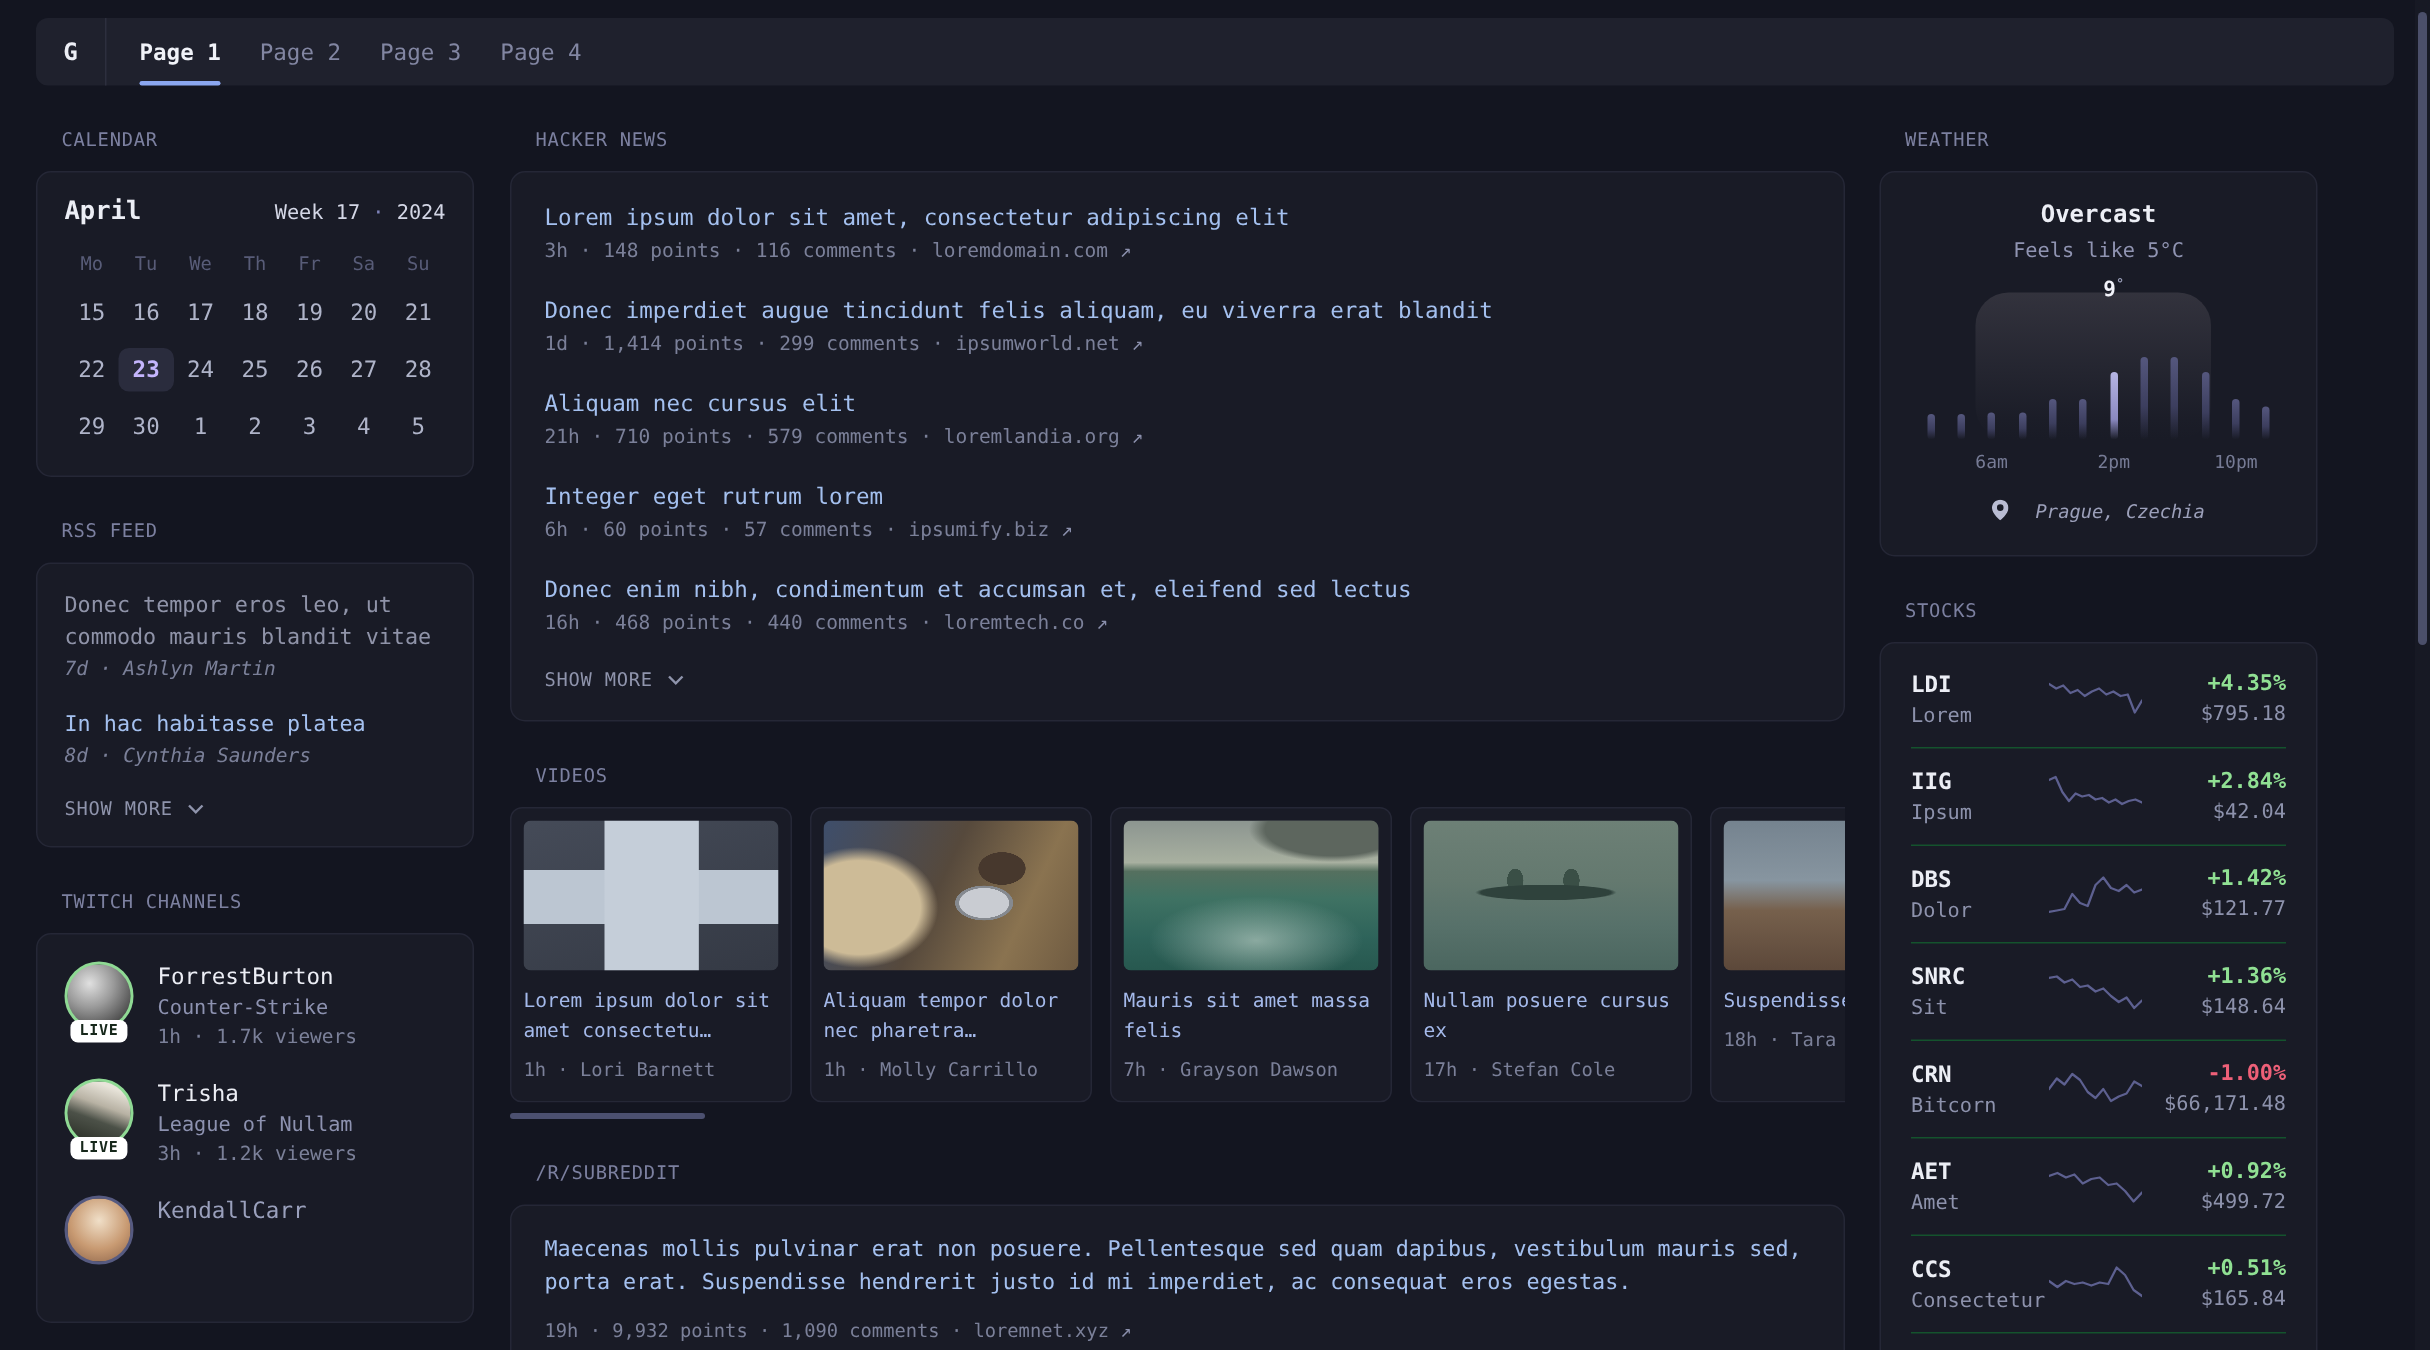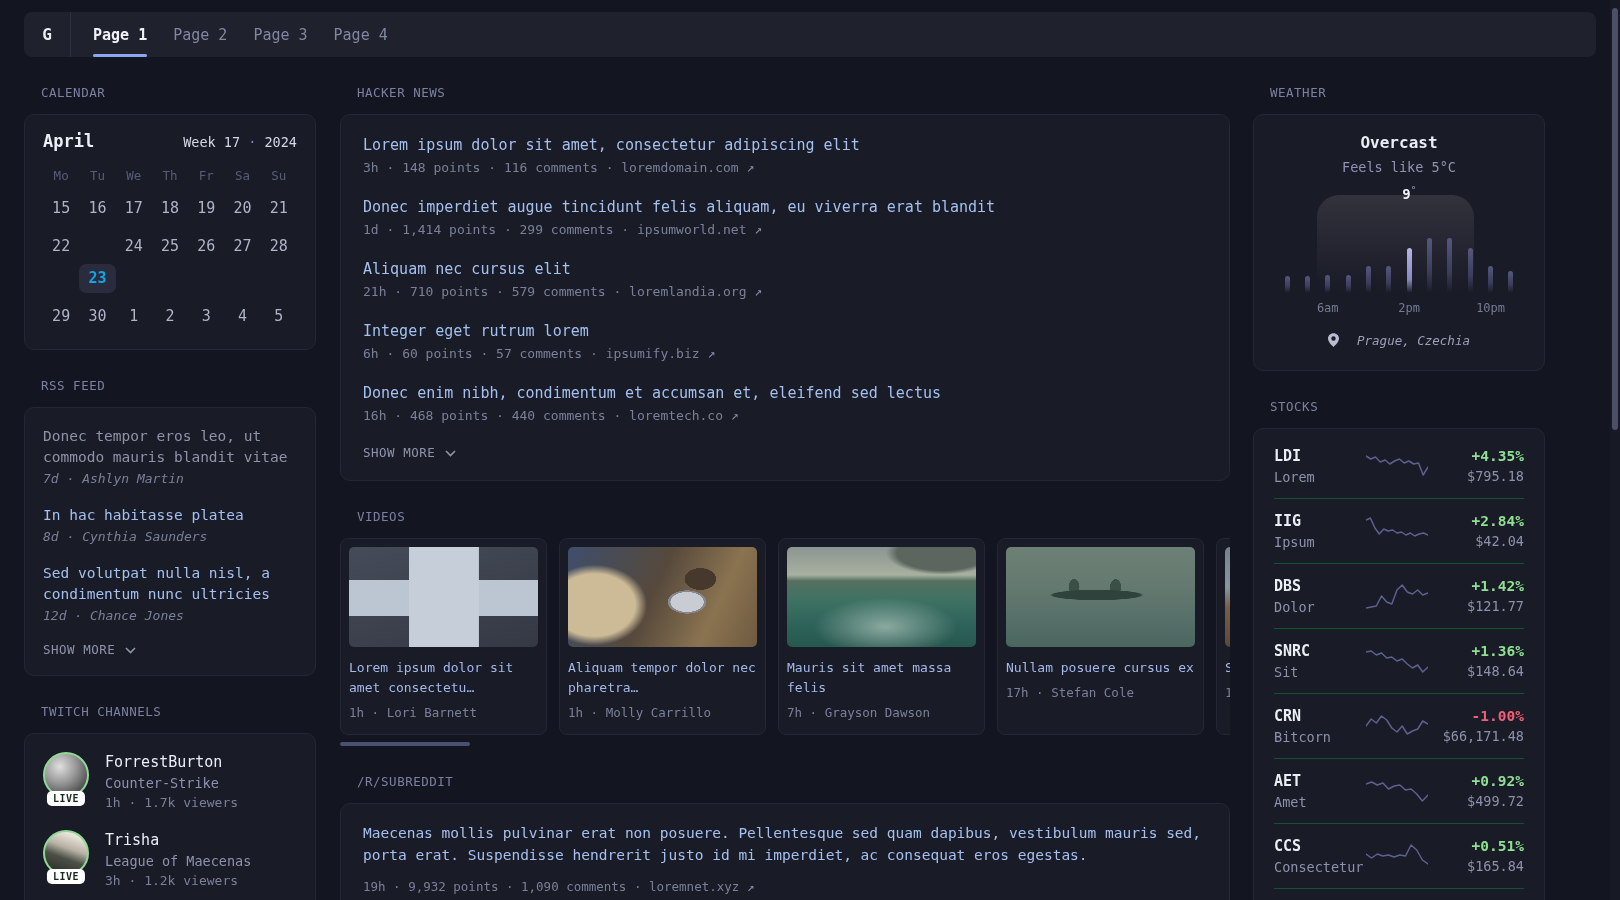--- a/index.html
+++ b/index.html
@@ -55,21 +55,21 @@
   .cal-head { display:flex; align-items:baseline; justify-content:space-between; }
   .cal-month { font-size:17px; font-weight:bold; color:#eceef5; }
   .cal-week  { font-size:13.5px; color:#d4d7e6; }
   .cal-week .dot { color:#7d82b8; }
   .cal-grid { display:grid; grid-template-columns:repeat(7,1fr); row-gap:9px; margin-top:16px; }
   .cal-grid .wd { font-size:12.5px; color:#585c78; text-align:center; height:18px; line-height:18px; }
   .cal-grid .day {
     font-size:15px; color:#afb4c9; text-align:center;
     height:29px; line-height:29px; border-radius:7px; cursor:pointer;
   }
-  .cal-grid .day.selected { background:#2a2c3d; color:#0ea5e9; font-weight:bold;margin-top:32px; }
+  .cal-grid .day.selected { background:#2a2c3d; color:#c4b5fd; font-weight:bold; }
 
   
   .rss-card { padding:18px; }
   .rss-item { margin-bottom:19px; }
   .rss-title { font-size:14.5px; line-height:21px; color:#a4c0ef; cursor:pointer; }
   .rss-item.read .rss-title { color:#8f93a8; }
   .rss-meta { margin-top:3px; font-size:13px; color:#7b8099;font-style:italic; }
 
   .show-more {
     display:flex; align-items:center; gap:10px;
@@ -108,21 +108,21 @@
   .hn-meta .arrow { color:#8b90ad; }
 
   .sub-card { padding:18px 22px 22px; }
   .sub-title { font-size:14.5px; line-height:22px; color:#a4c0ef; cursor:pointer; }
   .sub-meta { margin-top:13px; font-size:12.5px; color:#7b8099; }
   .sub-meta .arrow { color:#8b90ad; }
 
   
   .video-strip { display:flex; gap:12px; overflow:hidden; }
   .video-card {
-    flex:none; width:207px; padding:8px 8px 14px;
+    flex:none; width:188px; padding:8px 8px 14px;
     background:#191b26; border:1px solid #252736; border-radius:8px; cursor:pointer;
   }
   .thumb { width:100%; height:100px; border-radius:5px; }
   .thumb-towers {
     background:
       linear-gradient(#c5ced9,#c5ced9) 50% 0/37% 100% no-repeat,
       linear-gradient(#bcc6d2,#bcc6d2) 0 52%/100% 36% no-repeat,
       linear-gradient(160deg,#454b58,#343944);
   }
   .thumb-camera {
@@ -277,24 +277,20 @@
     <div class="card rss-card">
       <div>
           <div class="rss-item read">
     <div class="rss-title">Donec tempor eros leo, ut commodo mauris blandit vitae</div>
     <div class="rss-meta">7d · Ashlyn Martin</div>
   </div>
           <div class="rss-item">
     <div class="rss-title">In hac habitasse platea</div>
     <div class="rss-meta">8d · Cynthia Saunders</div>
   </div>
-          <div class="rss-item">
-    <div class="rss-title">Sed volutpat nulla nisl, a condimentum nunc ultricies</div>
-    <div class="rss-meta">12d · Chance Jones</div>
-  </div>
         </div>
       <div class="show-more">
         <span>SHOW MORE</span>
         <span><svg width="11" height="7" viewBox="0 0 11 7">
               <path d="M1 1l4.5 4.5L10 1" stroke="currentColor" stroke-width="1.6" fill="none"></path>
             </svg></span>
       </div>
     </div>
 
     <div class="section-label">TWITCH CHANNELS</div>
@@ -311,21 +307,21 @@
       <div class="ch-viewers">1h · 1.7k viewers</div>
     </div>
   </div>
           <div class="channel live">
     <div class="avatar-wrap">
       <div class="avatar av-trisha"></div>
       <span class="live-badge">LIVE</span>
     </div>
     <div class="info">
       <div class="ch-name">Trisha</div>
-      <div class="ch-game">League of Maecenas</div>
+      <div class="ch-game">League of Nullam</div>
       <div class="ch-viewers">3h · 1.2k viewers</div>
     </div>
   </div>
           <div class="channel">
     <div class="avatar-wrap">
       <div class="avatar av-kendall"></div>
 
     </div>
     <div class="info">
       <div class="ch-name">KendallCarr</div>

